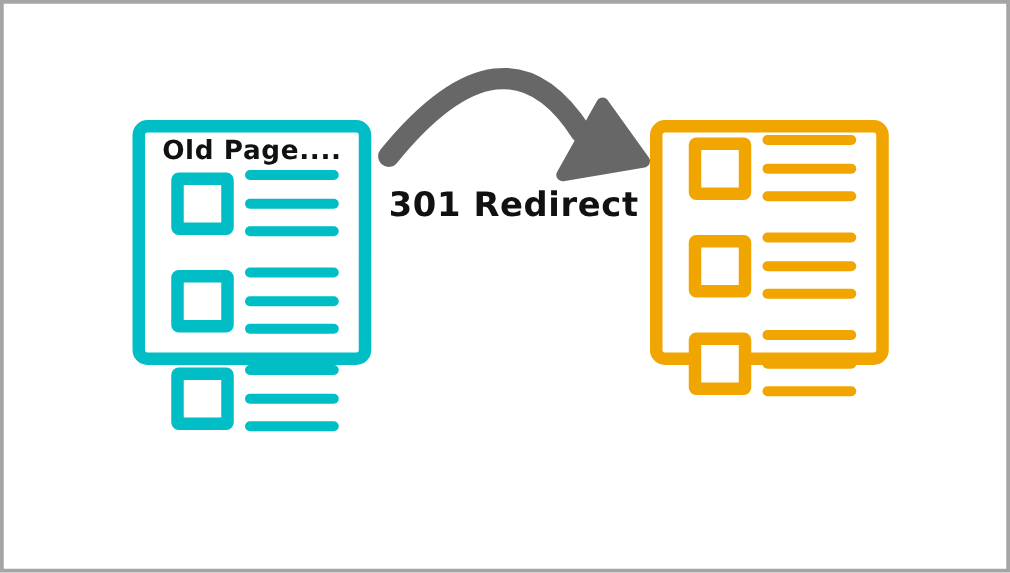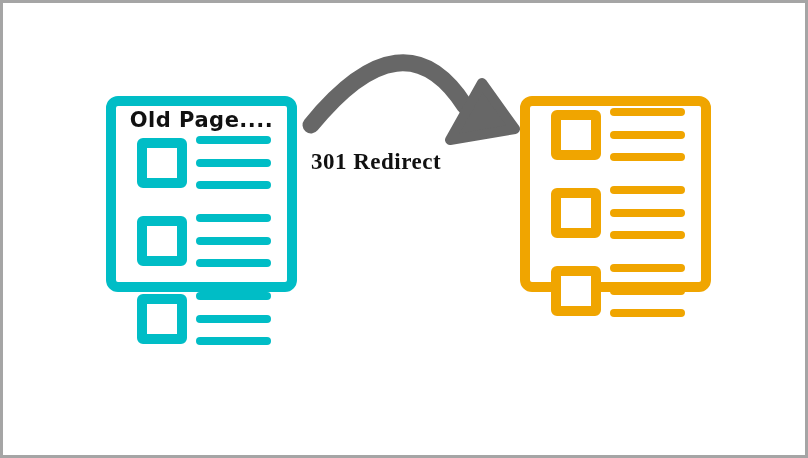--- a/index.html
+++ b/index.html
@@ -84,26 +84,26 @@
     fill: var(--arrow-color);
     stroke: var(--arrow-color);
     stroke-width: 10;
     stroke-linejoin: round;
   }
   .redirect-label {
     position: absolute;
     left: 308px;
     top: 146px;
     width: 175px;
-    font-size: 23px;
+    text-align: center;
+    font-size: 27px;
     font-weight: bold;
     letter-spacing: 0.5px;
     color: var(--text-color);
     white-space: nowrap;
-    font-family: Liberation Serif, serif;
   }
 </style>
 </head>
 <body>
 
 <div class="canvas">
 
   <div class="page old">
     <div class="page-title">Old Page....</div>
     <div class="page-rows">

